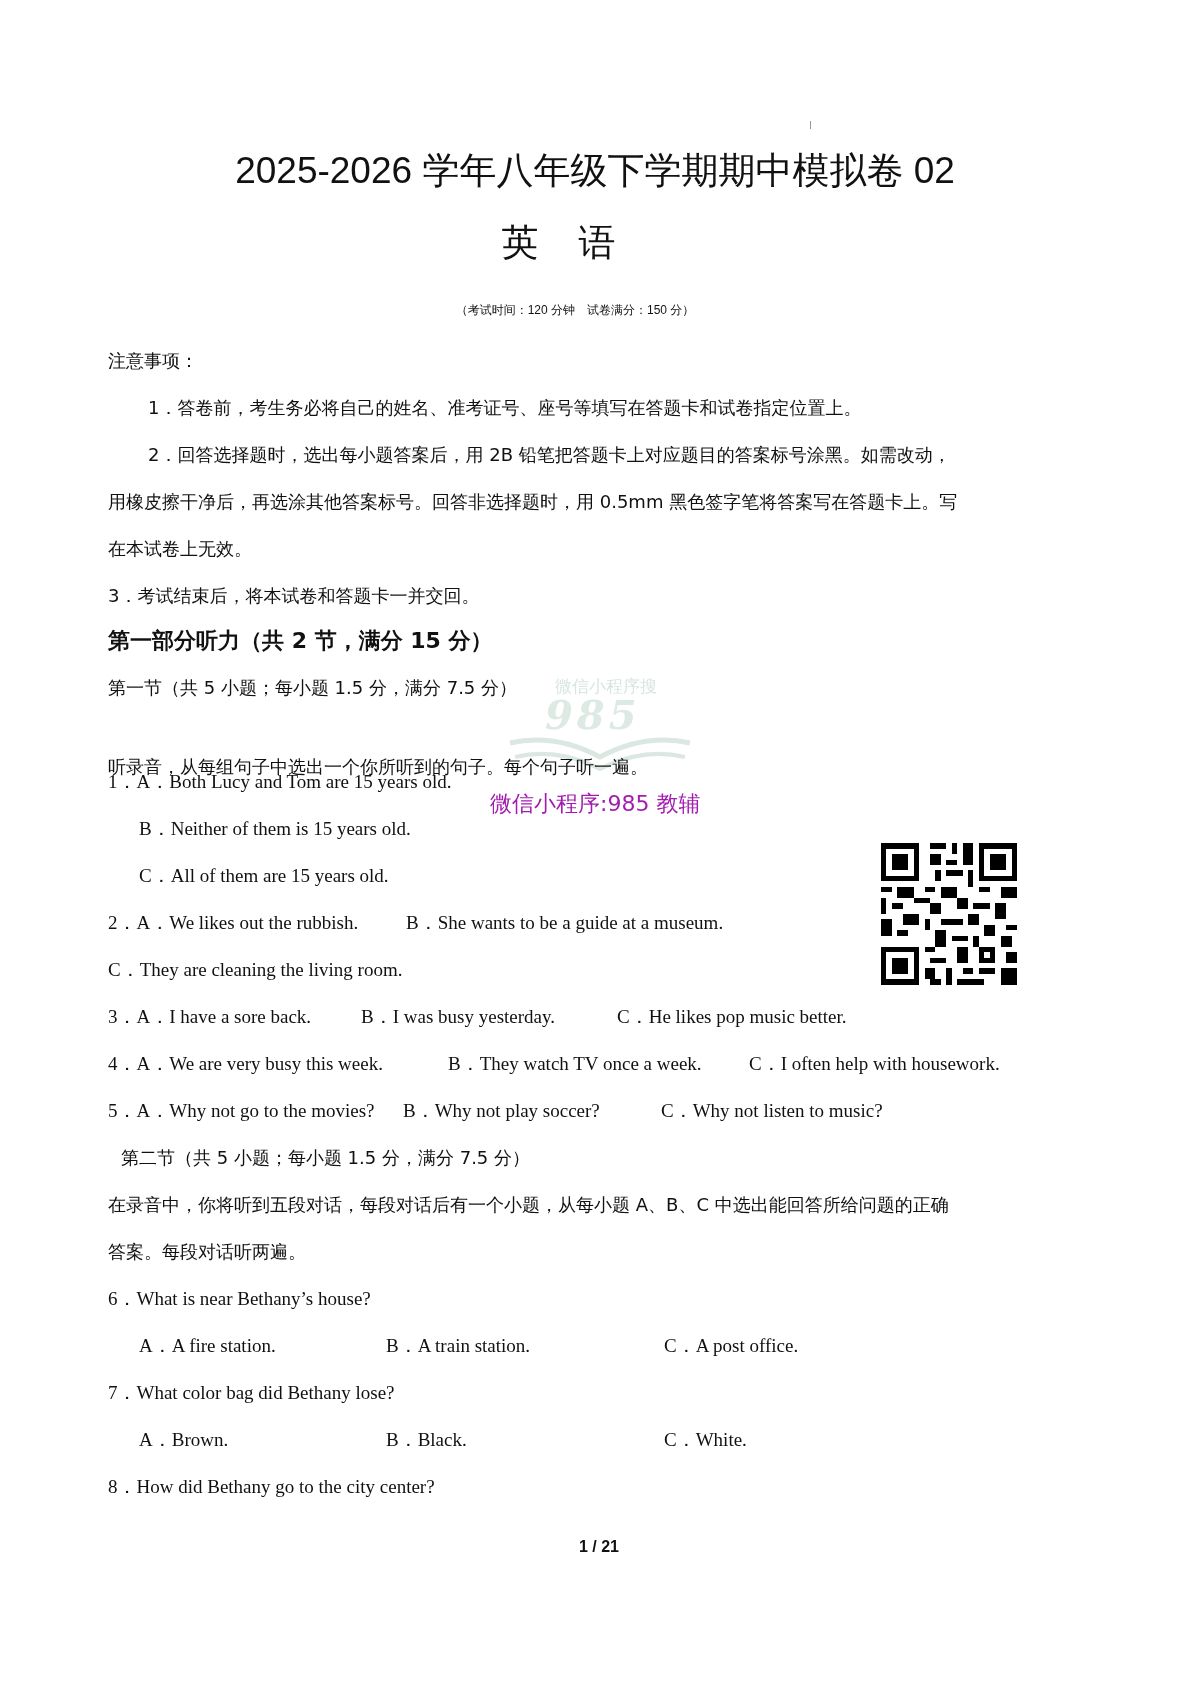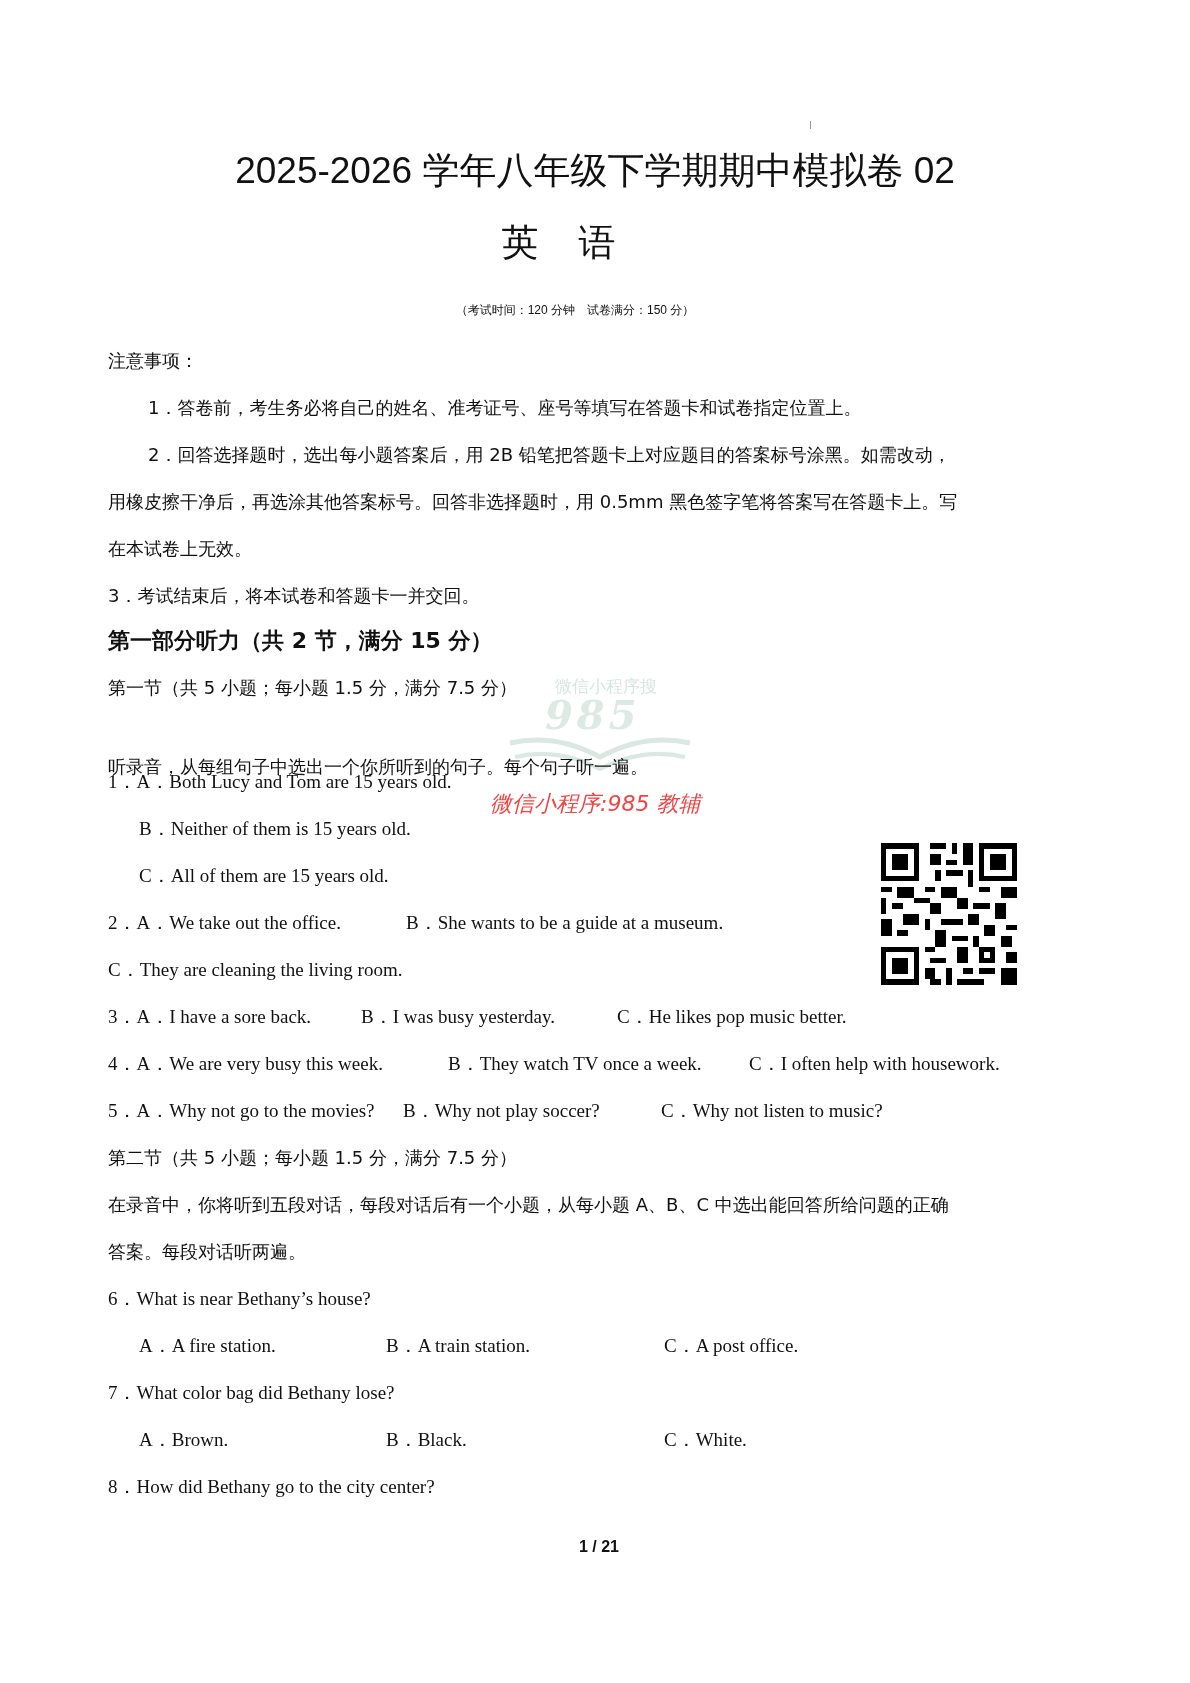--- a/index.html
+++ b/index.html
@@ -15,21 +15,21 @@
   .exam-info { top: 302px; left: 0; width: 1150px; text-align: center; font-size: 12px; }
   .line { left: 108px; font-size: 19px; line-height: 24px; }
   .cjk { font-family: "DejaVu Sans", sans-serif; font-size: 18px; }
   .part-title { font-size: 22px; font-weight: bold; }
   .opt { font-size: 19px; }
   .qr { position: absolute; left: 881px; top: 843px; width: 136px; height: 142px; }
   .watermark { position: absolute; left: 485px; top: 675px; width: 230px; height: 150px; pointer-events: none; }
   .wm-text-top { position: absolute; left: 70px; top: 0; font-size: 17px; color: #d8e6df; font-family: "DejaVu Sans", sans-serif; }
   .wm-num { position: absolute; left: 60px; top: 16px; font-size: 40px; color: #dde9e3; font-weight: bold; font-style: italic; font-family: "DejaVu Serif", serif; letter-spacing: 4px; }
   .wm-book { position: absolute; left: 20px; top: 60px; width: 190px; height: 40px; }
-  .wm-text-bottom { position: absolute; left: 5px; top: 114px; font-size: 22px; color: #ef4444; font-family: "DejaVu Sans", sans-serif; font-style: italic; }
+  .wm-text-bottom { position: absolute; left: 5px; top: 114px; font-size: 22px; color: #a21caf; font-family: "DejaVu Sans", sans-serif; }
   .page-num { top: 1538px; left: 8px; width: 1182px; text-align: center; font-size: 16px; font-weight: bold; }
 </style>
 </head>
 <body>
 
 <div class="tick"></div>
 
 <div class="abs title serif">2025-2026 学年八年级下学期期中模拟卷 02</div>
 
 <div class="abs subject sans">
@@ -60,21 +60,21 @@
 <div class="abs line cjk" style="top:676px;">第一节（共 5 小题；每小题 1.5 分，满分 7.5 分）</div>
 <div class="abs line cjk" style="top:723px;margin-top:32px;">听录音，从每组句子中选出一个你所听到的句子。每个句子听一遍。</div>
 
 <div class="abs line opt" style="top:770px;">
   <span>1．</span><span>A．Both Lucy and Tom are 15 years old.</span>
 </div>
 <div class="abs line opt" style="top:817px; left:139px;">B．Neither of them is 15 years old.</div>
 <div class="abs line opt" style="top:864px; left:139px;">C．All of them are 15 years old.</div>
 
 <div class="abs line opt" style="top:911px;">
-  <span>2．</span><span>A．We take out the office.</span>
+  <span>2．</span><span>A．We likes out the rubbish.</span>
 </div>
 <div class="abs line opt" style="top:911px; left:406px;">B．She wants to be a guide at a museum.</div>
 <div class="abs line opt" style="top:958px;">C．They are cleaning the living room.</div>
 
 <svg class="qr" viewBox="0 0 25 26" shape-rendering="crispEdges">
   <rect x="0" y="0" width="7" height="7" fill="#000"></rect>
     <rect x="1" y="1" width="5" height="5" fill="#fff"></rect>
     <rect x="2" y="2" width="3" height="3" fill="#000"></rect>
   <rect x="18" y="0" width="7" height="7" fill="#000"></rect>
     <rect x="19" y="1" width="5" height="5" fill="#fff"></rect>
@@ -143,21 +143,21 @@
 </div>
 <div class="abs line opt" style="top:1052px; left:448px;">B．They watch TV once a week.</div>
 <div class="abs line opt" style="top:1052px; left:749px;">C．I often help with housework.</div>
 
 <div class="abs line opt" style="top:1099px;">
   <span>5．</span><span>A．Why not go to the movies?</span>
 </div>
 <div class="abs line opt" style="top:1099px; left:403px;">B．Why not play soccer?</div>
 <div class="abs line opt" style="top:1099px; left:661px;">C．Why not listen to music?</div>
 
-<div class="abs line cjk" style="top:1146px;">第二节（共 5 小题；每小题 1.5 分，满分 7.5 分）</div>
+<div class="abs line cjk" style="top:1146px;margin-left:13px;">第二节（共 5 小题；每小题 1.5 分，满分 7.5 分）</div>
 <div class="abs line cjk" style="top:1193px;">在录音中，你将听到五段对话，每段对话后有一个小题，从每小题 A、B、C 中选出能回答所给问题的正确</div>
 <div class="abs line cjk" style="top:1240px;">答案。每段对话听两遍。</div>
 
 <div class="abs line opt" style="top:1287px;">
   <span>6．</span><span>What is near Bethany’s house?</span>
 </div>
 <div class="abs line opt" style="top:1334px; left:139px;">A．A fire station.</div>
 <div class="abs line opt" style="top:1334px; left:386px;">B．A train station.</div>
 <div class="abs line opt" style="top:1334px; left:664px;">C．A post office.</div>
 

